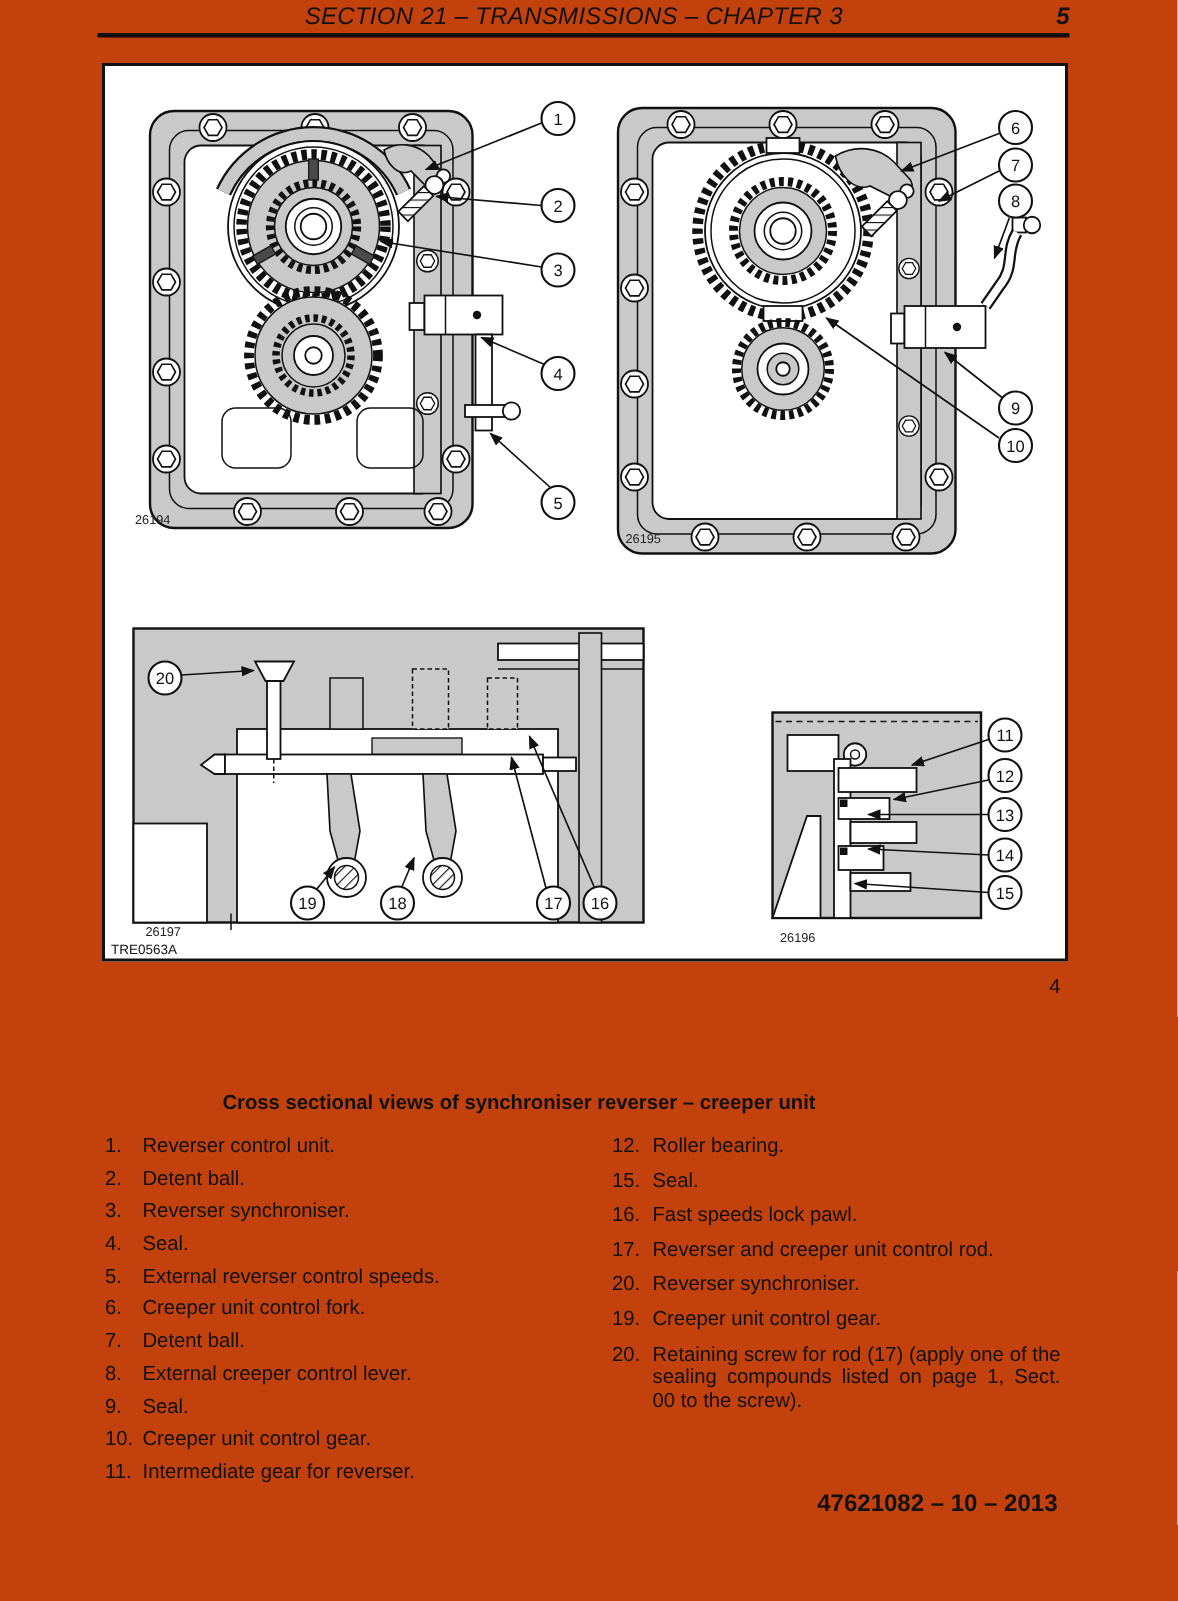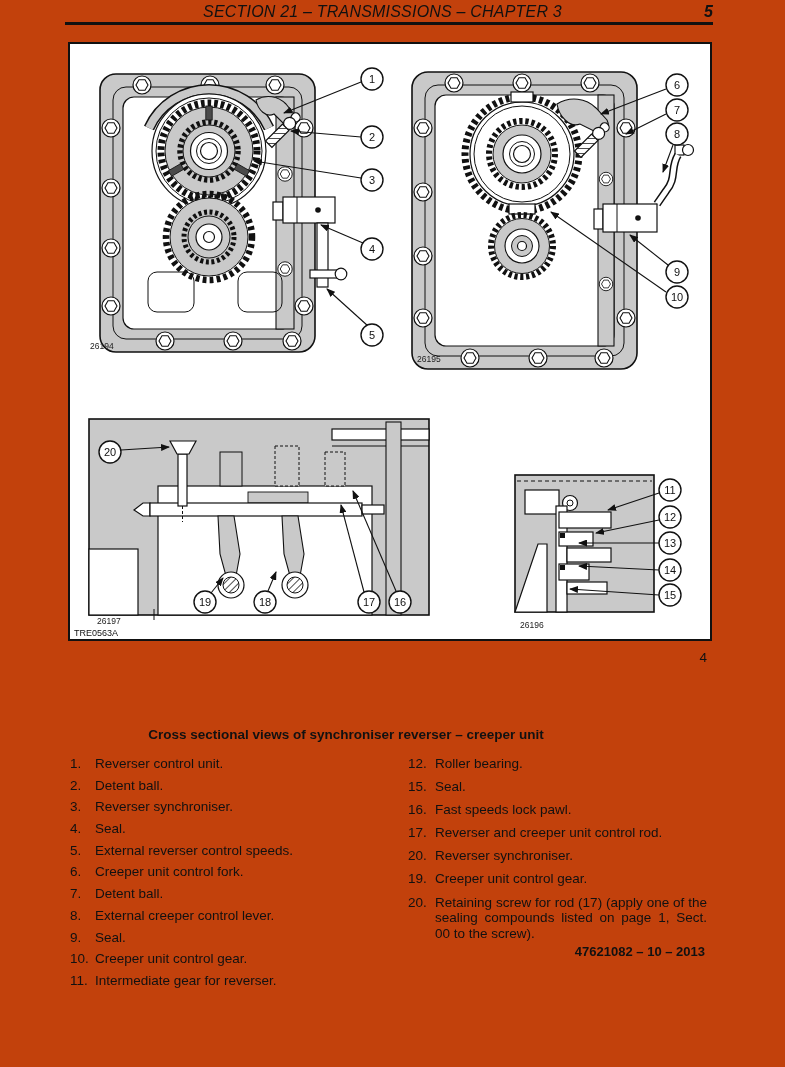--- a/index.html
+++ b/index.html
@@ -20,22 +20,22 @@
   
   .col{position:absolute;top:756px;font-size:13.5px;line-height:15.5px;}
   .col-left{left:70px;width:330px;}
   .col-right{left:408px;width:299px;}
   .li{display:flex;margin-bottom:6.2px;}
   .col-right .li{margin-bottom:7.6px;}
   .num{flex:0 0 25px;}
   .col-right .num{flex:0 0 27px;}
   .txt{flex:1;}
   .col-right .li:last-child .txt{text-align:justify;}
-  .footer{position:absolute;top:944px;left:400px;width:305px;text-align:right;
-          font-weight:bold;font-size:13px;}
+  .footer{position:absolute;top:994px;left:400px;width:305px;text-align:right;
+          font-weight:bold;font-size:16px;}
   
   .hs{fill:#c9c9c9;stroke:#111;stroke-width:1.6;}
   .hs2{fill:#c9c9c9;stroke:#111;stroke-width:1.1;}
   .wh{fill:#fff;stroke:#111;stroke-width:1.2;}
   .thin{fill:none;stroke:#111;stroke-width:1;}
   .teeth{fill:none;stroke:#111;}
   .co-c{fill:#fff;stroke:#111;stroke-width:1.4;}
   .co-t{font:11px "Liberation Sans",sans-serif;text-anchor:middle;fill:#111;}
   .lbl{font:8.5px "Liberation Sans",sans-serif;fill:#222;}
   .lbl9{font:9px "Liberation Sans",sans-serif;fill:#111;}

